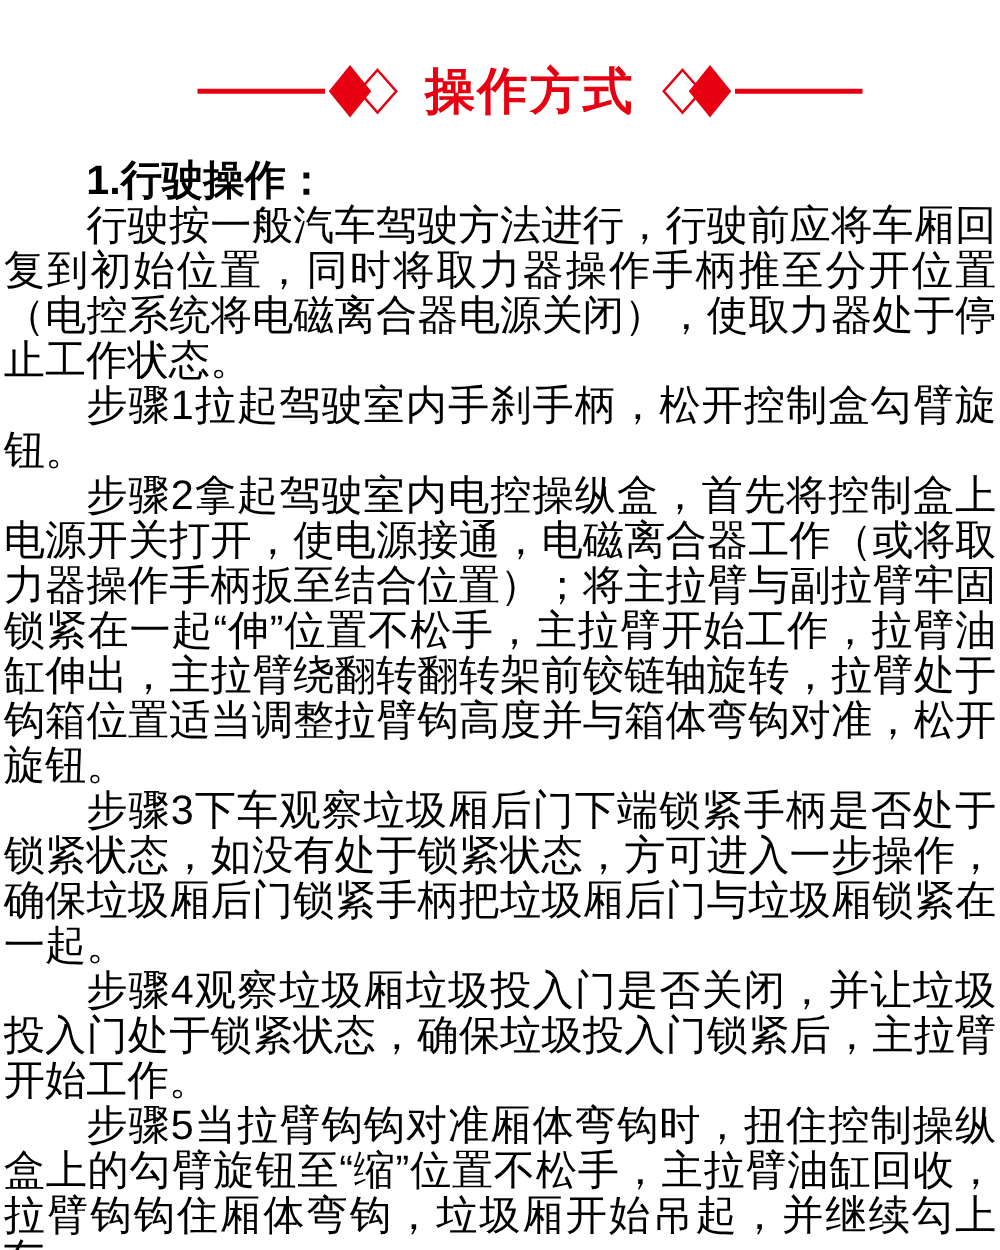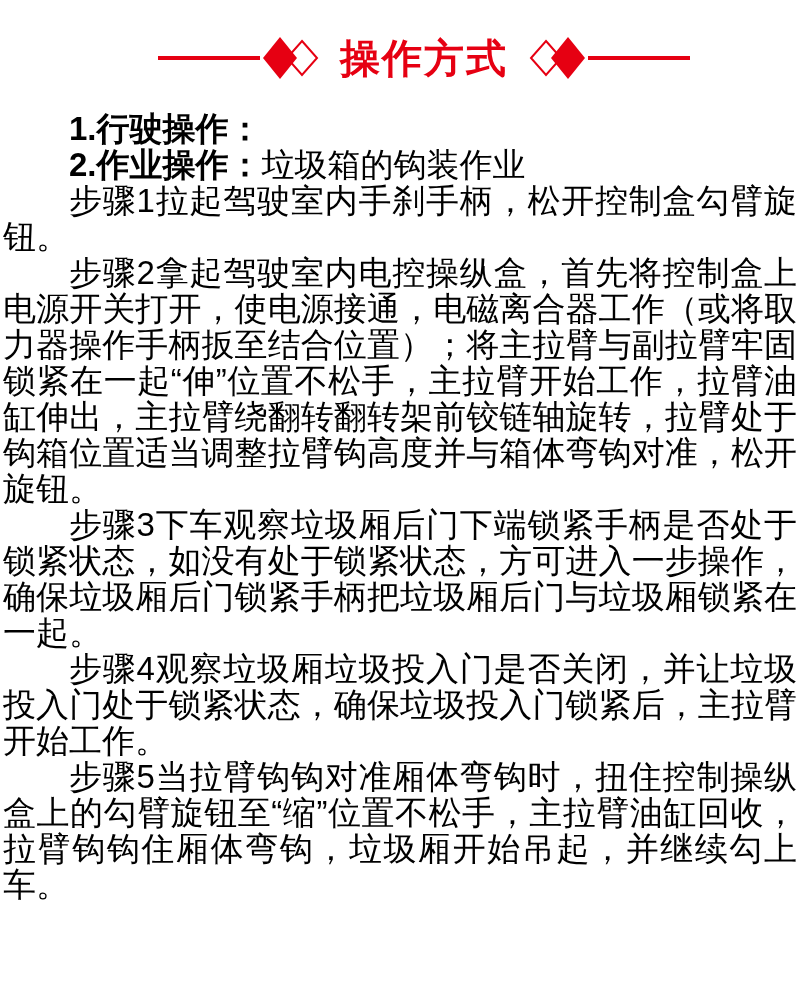--- a/index.html
+++ b/index.html
@@ -9,21 +9,21 @@
   }
   body {
     width: 800px;
     height: 1000px;
     overflow: hidden;
     font-family: "Liberation Sans", "DejaVu Sans", sans-serif;
     color: #000000;
   }
   
   .header {
-    margin-top: 29px;
+    margin-top: 44px;
     height: 58px;
     display: flex;
     align-items: center;
     justify-content: center;
     padding-left: 48px;
   }
   .rule {
     width: 102px;
     height: 4px;
     background: #e60012;
@@ -78,21 +78,21 @@
   <svg class="diamond-group" width="58" height="46" viewBox="0 0 58 46" aria-hidden="true">
     <polygon points="18,6 33,23 18,40 3,23" fill="#ffffff" stroke="#e60012" stroke-width="2"></polygon>
     <polygon points="40,2 57,23 40,44 23,23" fill="#e60012"></polygon>
   </svg>
 
   <div class="rule"></div>
 </div>
 
 <div class="doc">
   <p><span class="heading">1.行驶操作：</span></p>
+  <p>行驶按一般汽车驾驶方法进行，行驶前应将车厢回复到初始位置，同时将取力器操作手柄推至分开位置（电控系统将电磁离合器电源关闭），使取力器处于停止工作状态。</p>
 
-  <p><span class="heading">2.作业操作：</span><span class="heading-note">垃圾箱的钩装作业</span></p>
 
   <p>步骤1拉起驾驶室内手刹手柄，松开控制盒勾臂旋钮。</p>
   <p>步骤2拿起驾驶室内电控操纵盒，首先将控制盒上电源开关打开，使电源接通，电磁离合器工作（或将取力器操作手柄扳至结合位置）；将主拉臂与副拉臂牢固锁紧在一起“伸”位置不松手，主拉臂开始工作，拉臂油缸伸出，主拉臂绕翻转翻转架前铰链轴旋转，拉臂处于钩箱位置适当调整拉臂钩高度并与箱体弯钩对准，松开旋钮。</p>
   <p>步骤3下车观察垃圾厢后门下端锁紧手柄是否处于锁紧状态，如没有处于锁紧状态，方可进入一步操作，确保垃圾厢后门锁紧手柄把垃圾厢后门与垃圾厢锁紧在一起。</p>
   <p>步骤4观察垃圾厢垃圾投入门是否关闭，并让垃圾投入门处于锁紧状态，确保垃圾投入门锁紧后，主拉臂开始工作。</p>
   <p>步骤5当拉臂钩钩对准厢体弯钩时，扭住控制操纵盒上的勾臂旋钮至“缩”位置不松手，主拉臂油缸回收，拉臂钩钩住厢体弯钩，垃圾厢开始吊起，并继续勾上车。</p>
 </div>
 
 </body></html>

